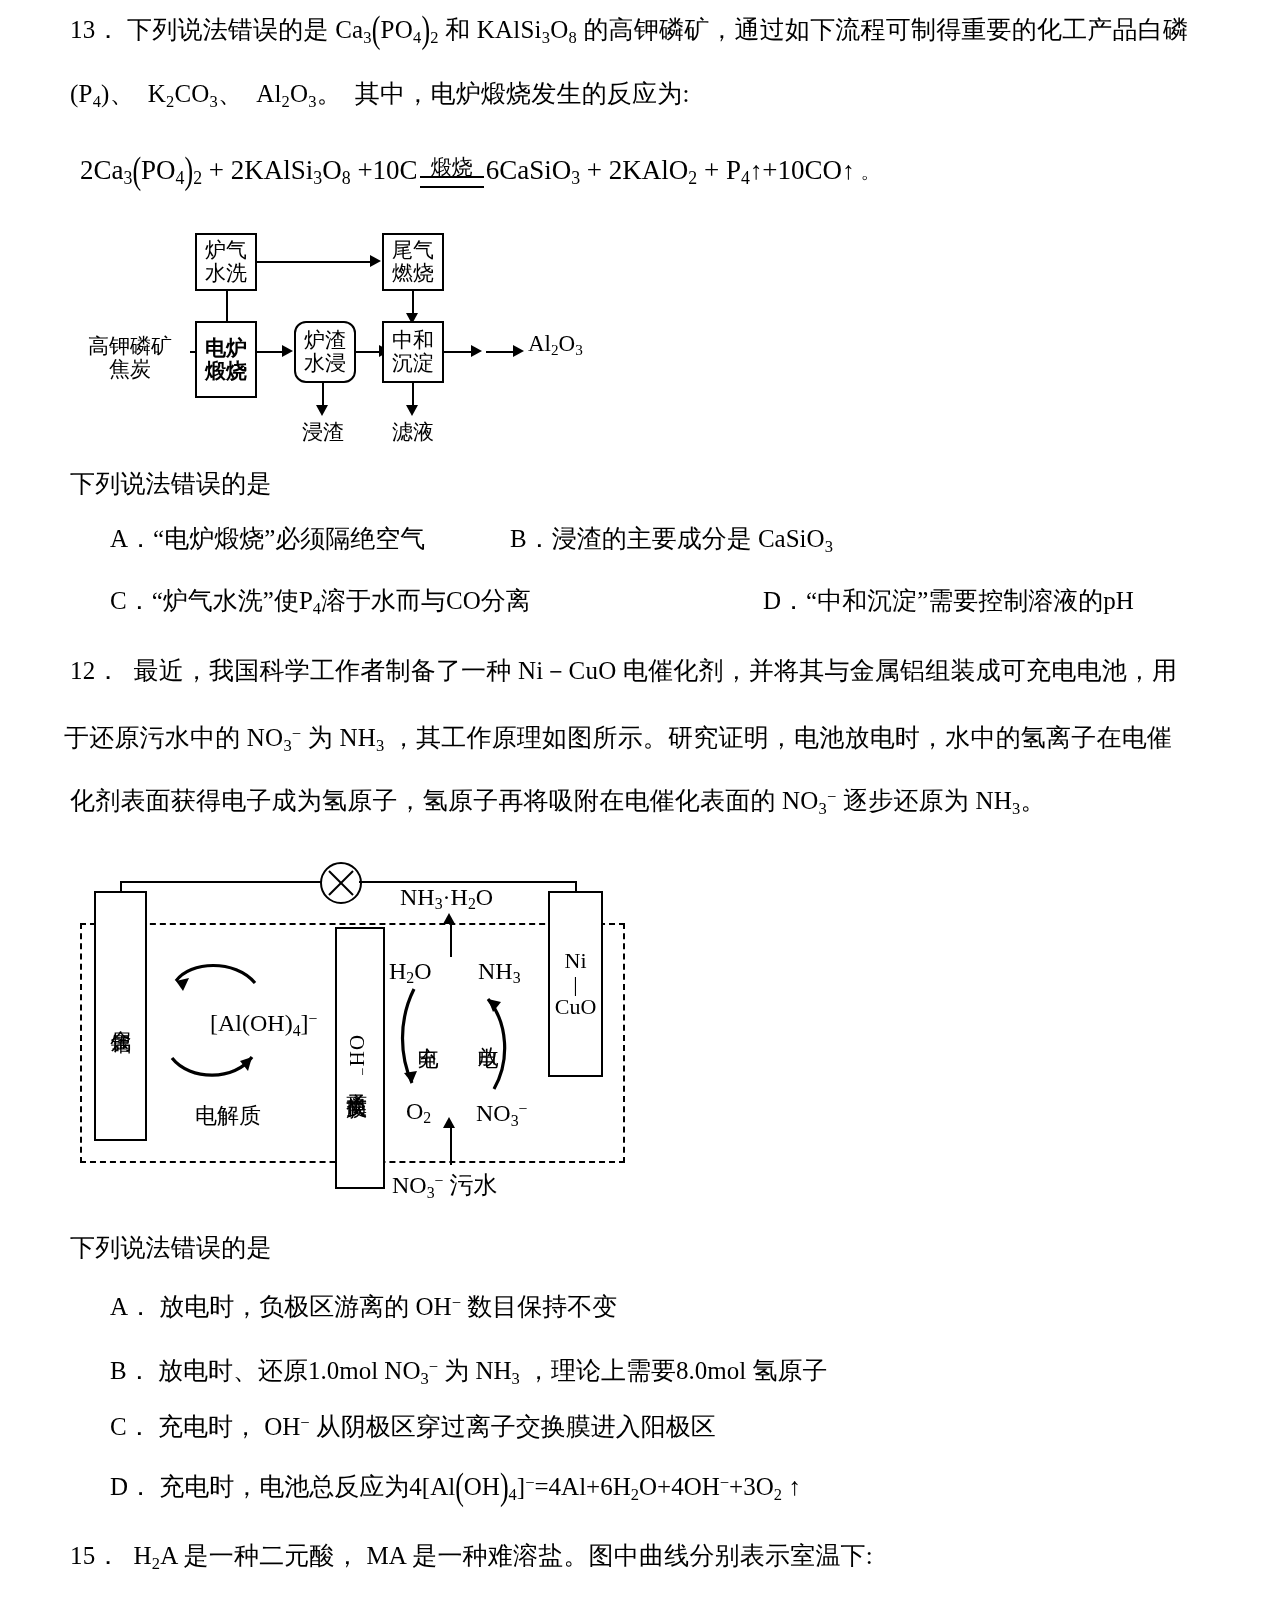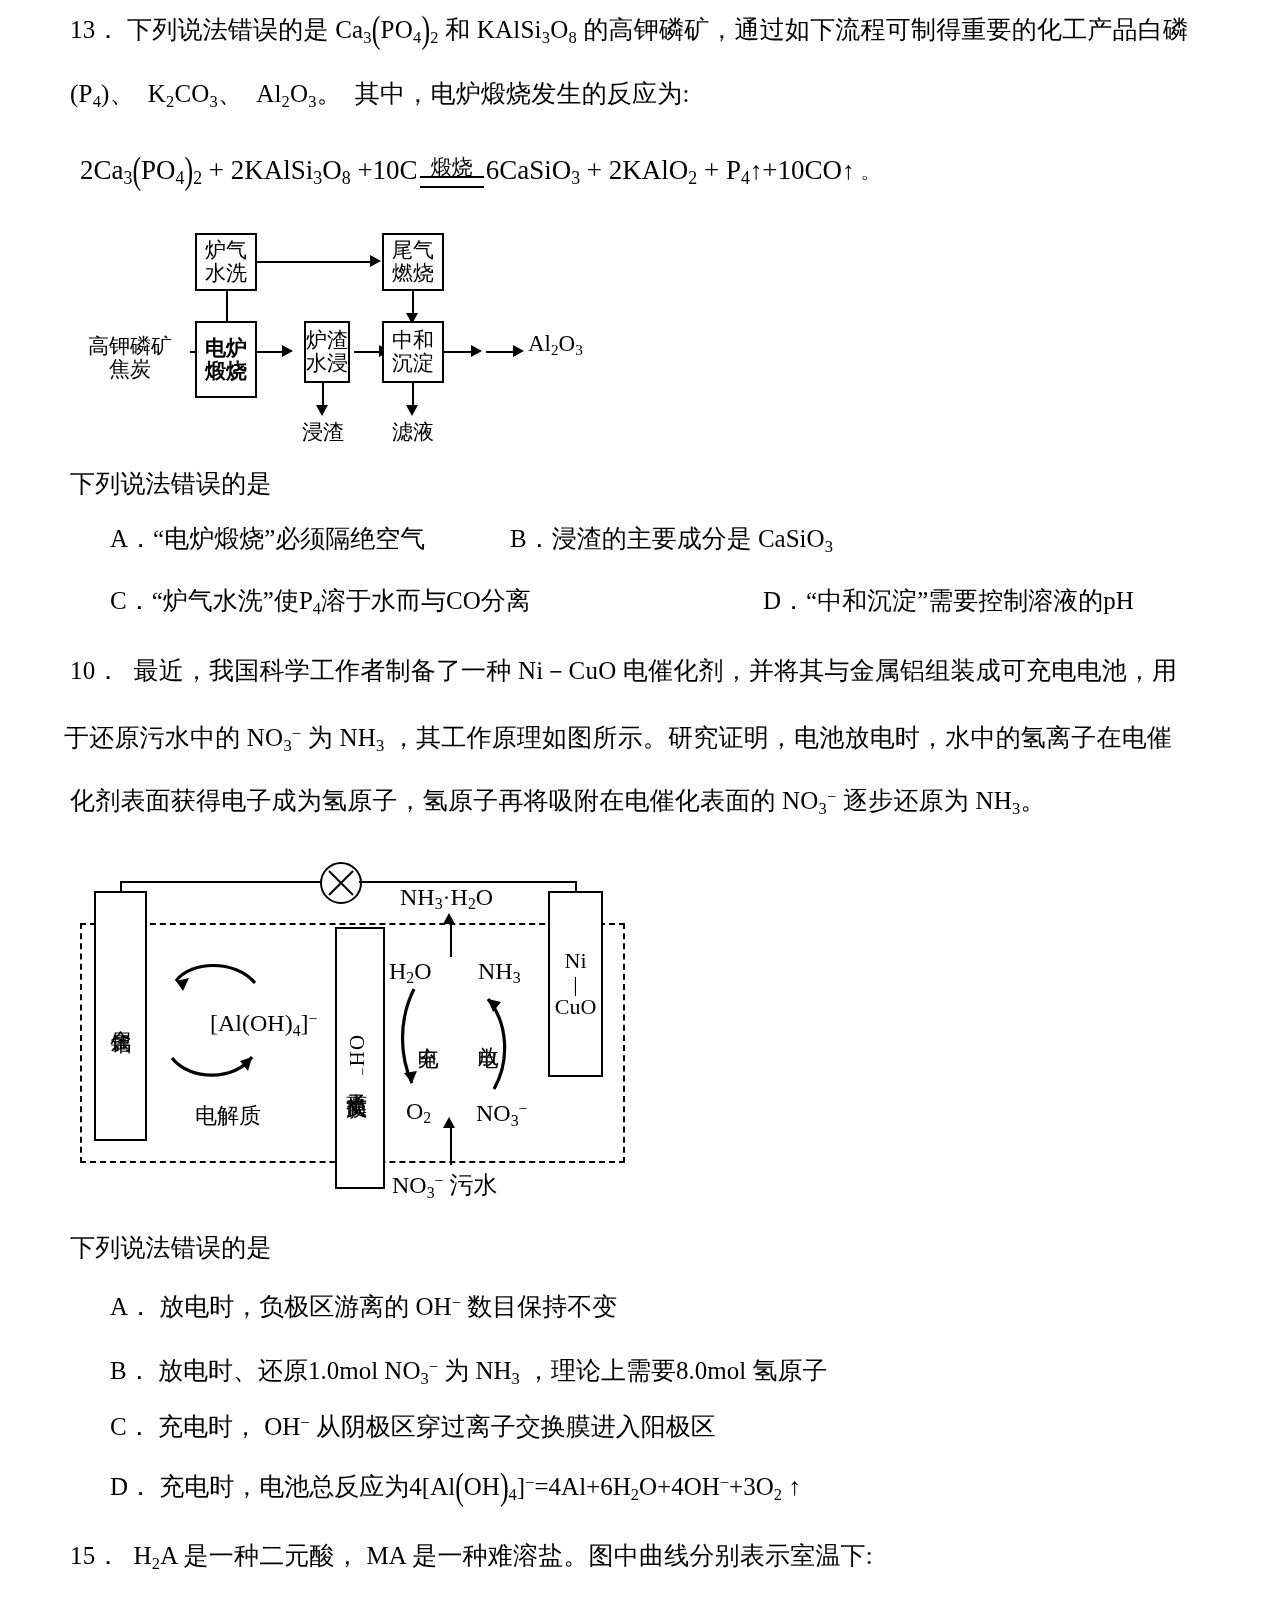--- a/index.html
+++ b/index.html
@@ -216,21 +216,21 @@
       <span>尾气</span>
         <span>燃烧</span>
     </div>
 
     <div class="vline" style="left:342px; top:66px; height:24px;"></div>
     <div class="arrowD" style="left:336px; top:88px;"></div>
 
     <div class="hline" style="left:187px; top:126px; width:28px;"></div>
     <div class="arrowR" style="left:212px; top:120px;"></div>
 
-    <div class="fbox" style="left:234px; top:96px; width:46px; height:62px;">
+    <div class="fbox" style="left:224px; top:96px; width:62px; height:62px;border-radius:12px;">
       <span>炉渣</span>
         <span>水浸</span>
     </div>
 
     <div class="hline" style="left:284px; top:126px; width:28px;"></div>
     <div class="arrowR" style="left:309px; top:120px;"></div>
 
     <div class="fbox" style="left:312px; top:96px; width:62px; height:62px;">
       <span>中和</span>
         <span>沉淀</span>
@@ -262,21 +262,21 @@
     <span>B．</span><span>浸渣的主要成分是 <span class="sci">CaSiO<sub>3</sub></span></span>
   </div>
   <div class="opt" style="left:110px; top:586px;">
     <span>C．</span><span>“炉气水洗”使<span class="sci">P<sub>4</sub></span>溶于水而与<span class="sci">CO</span>分离</span>
   </div>
   <div class="opt" style="left:763px; top:586px;">
     <span>D．</span><span>“中和沉淀”需要控制溶液的<span class="sci">pH</span></span>
   </div>
 
   <div class="q-line" style="left:70px; top:655px;">
-    <span>10．</span>
+    <span>12．</span>
     <span>&nbsp;最近，我国科学工作者制备了一种<span class="sci">&nbsp;Ni－CuO&nbsp;</span>电催化剂，并将其与金属铝组装成可充电电池，用</span>
   </div>
   <div class="q-line" style="left:64px; top:718px;">
     于还原污水中的<span class="sci">&nbsp;NO<sub>3</sub><sup>−</sup>&nbsp;</span>为<span class="sci">&nbsp;NH<sub>3</sub>&nbsp;</span>，其工作原理如图所示。研究证明，电池放电时，水中的氢离子在电催
   </div>
   <div class="q-line" style="left:70px; top:781px;">
     化剂表面获得电子成为氢原子，氢原子再将吸附在电催化表面的<span class="sci">&nbsp;NO<sub>3</sub><sup>−</sup>&nbsp;</span>逐步还原为<span class="sci">&nbsp;NH<sub>3</sub></span>。
   </div>
 
   <div id="battery">

